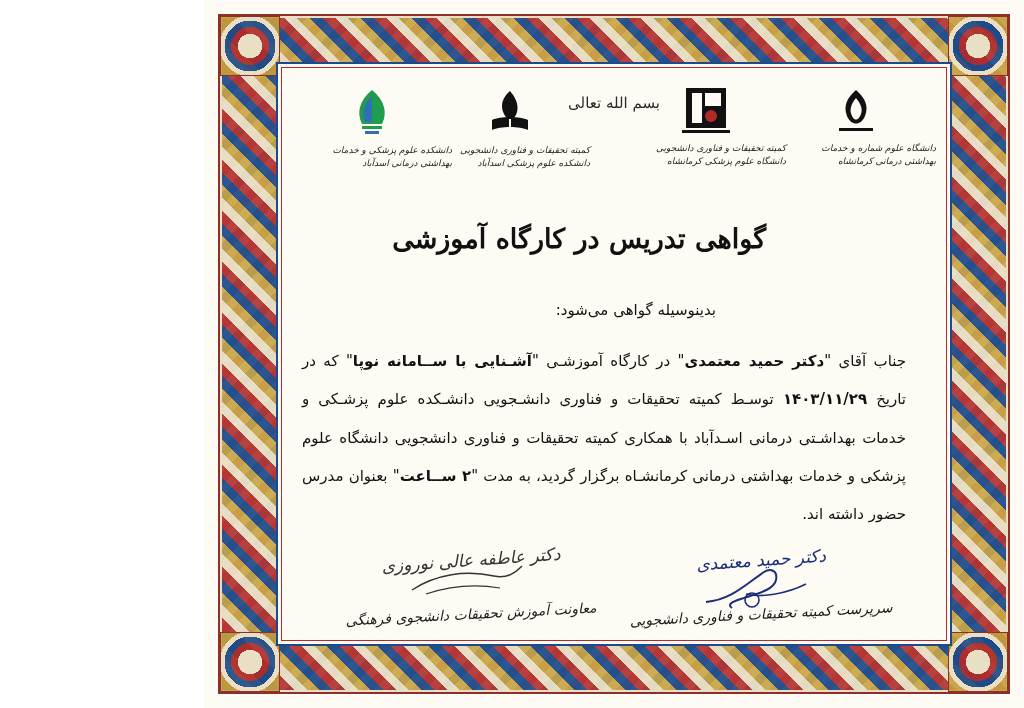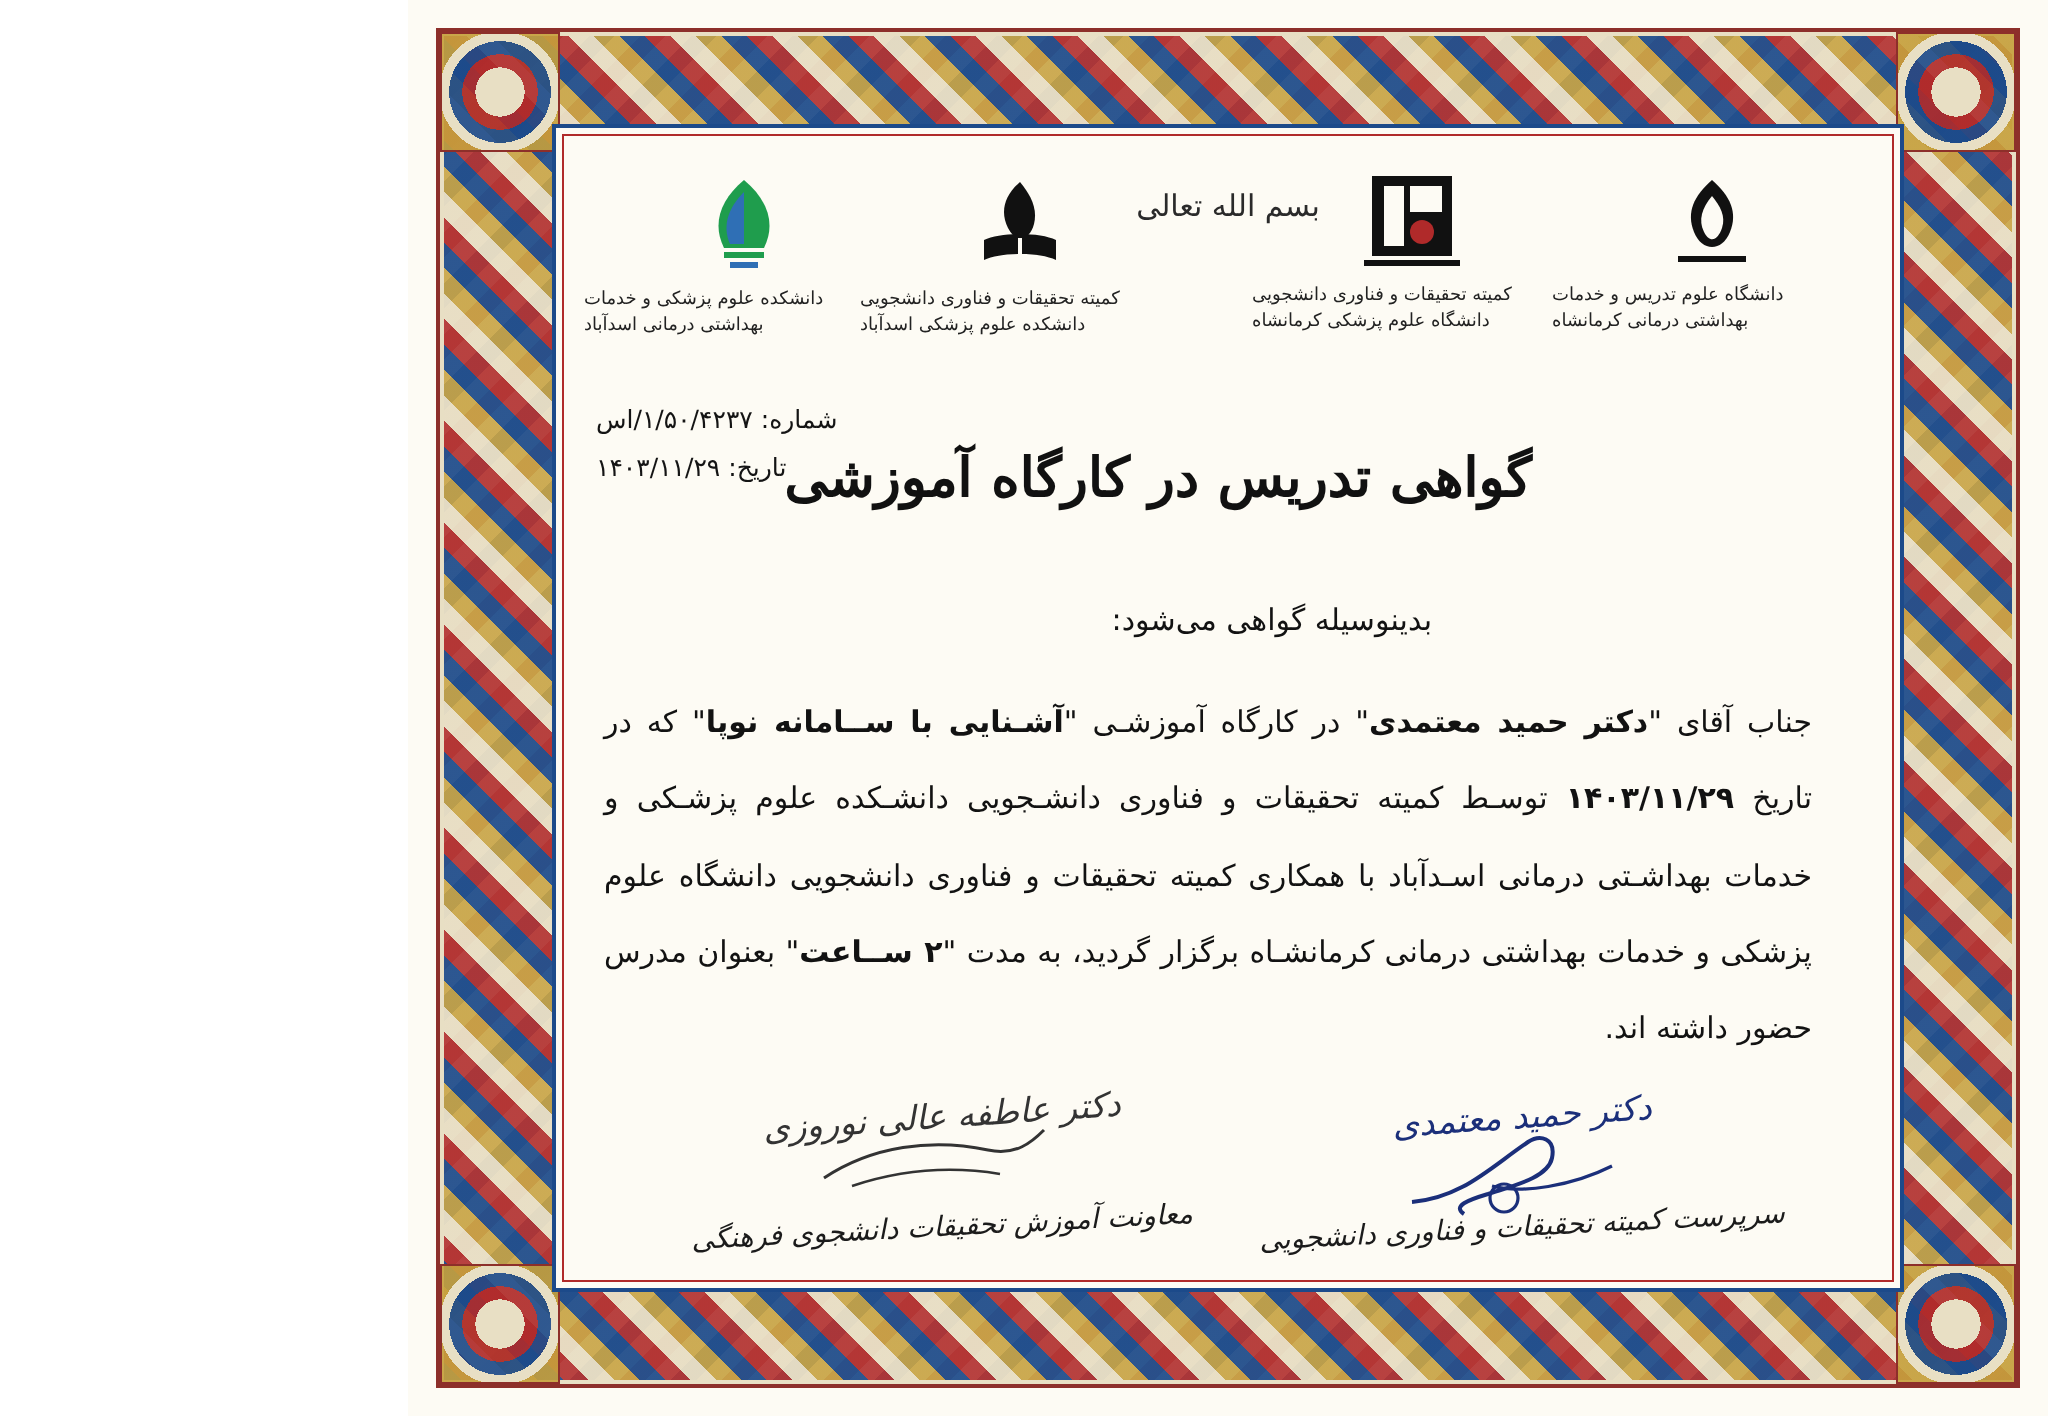--- a/index.html
+++ b/index.html
@@ -91,22 +91,23 @@
     letter-spacing: 1px;
   }
 
   
   .logos {
     position: relative;
     height: 110px;
   }
   .logo-block {
     position: absolute;
-    text-align: left;
+    text-align: right;
     width: 160px;
+    font-style: italic;
   }
   .logo-block.r1 { right: 0px;   top: 8px; }
   .logo-block.r2 { right: 150px; top: 8px; }
   .logo-block.l1 { left: 0px;    top: 10px; }
   .logo-block.l2 { left: 138px;  top: 10px; }
 
   .logo-mark {
     height: 56px;
     display: flex;
     align-items: flex-end;
@@ -237,21 +238,21 @@
       </div>
 
       <div class="logo-block r1">
         <div class="logo-mark">
           <svg width="54" height="54" viewBox="0 0 54 54">
             <path d="M27 6 C18 14 14 22 18 32 C22 42 32 42 36 32 C40 22 36 14 27 6 Z" fill="#111"></path>
             <path d="M27 14 C22 20 20 26 23 32 C26 38 30 36 32 30 C34 24 31 19 27 14 Z" fill="#fdfbf4"></path>
             <rect x="10" y="44" width="34" height="3" fill="#111"></rect>
           </svg>
         </div>
-        <div class="logo-caption">دانشگاه علوم تدریس و خدمات
+        <div class="logo-caption">دانشگاه علوم شماره و خدمات
 بهداشتی درمانی کرمانشاه</div>
       </div>
 
       <div class="logo-block l2">
         <div class="logo-mark">
           <svg width="56" height="54" viewBox="0 0 56 54">
             <path d="M28 5 C20 12 18 20 22 28 C26 36 33 34 35 26 C37 18 33 11 28 5 Z" fill="#111"></path>
             <path d="M10 34 C18 30 38 30 46 34 L46 44 C38 40 18 40 10 44 Z" fill="#111"></path>
             <path d="M28 33 L28 45" stroke="#fdfbf4" stroke-width="2"></path>
           </svg>
@@ -269,30 +270,20 @@
             <rect x="21" y="45" width="14" height="3" fill="#2f6fb5"></rect>
           </svg>
         </div>
         <div class="logo-caption">دانشکده علوم پزشکی و خدمات
 بهداشتی درمانی اسدآباد</div>
       </div>
     </div>
 
     <div class="title-row">
       <div class="main-title">گواهی تدریس در کارگاه آموزشی</div>
-      <div class="meta">
-        <div>
-          <span>شماره:</span>
-          <span>۱/۵۰/۴۲۳۷/اس</span>
-        </div>
-        <div>
-          <span>تاریخ:</span>
-          <span>۱۴۰۳/۱۱/۲۹</span>
-        </div>
-      </div>
     </div>
 
     <div class="body-text">
       <p class="intro">بدینوسیله گواهی  می‌شود:</p>
       <p>
         <span>جناب آقای "</span><b>دکتر حمید معتمدی</b><span>" در کارگاه آموزشـی "</span><b>آشـنایی با ســامانه نوپا</b><span>" که در تاریخ </span><b>۱۴۰۳/۱۱/۲۹</b><span> توسـط کمیته تحقیقات و فناوری دانشـجویی دانشـکده علوم پزشـکی و خدمات بهداشـتی درمانی اسـدآباد با همکاری کمیته تحقیقات و فناوری دانشجویی دانشگاه علوم پزشکی و خدمات بهداشتی درمانی کرمانشـاه برگزار گردید، به مدت "</span><b>۲ ســاعت</b><span>" بعنوان مدرس حضور داشته اند.</span>
       </p>
     </div>
 
     <div class="signatures">

